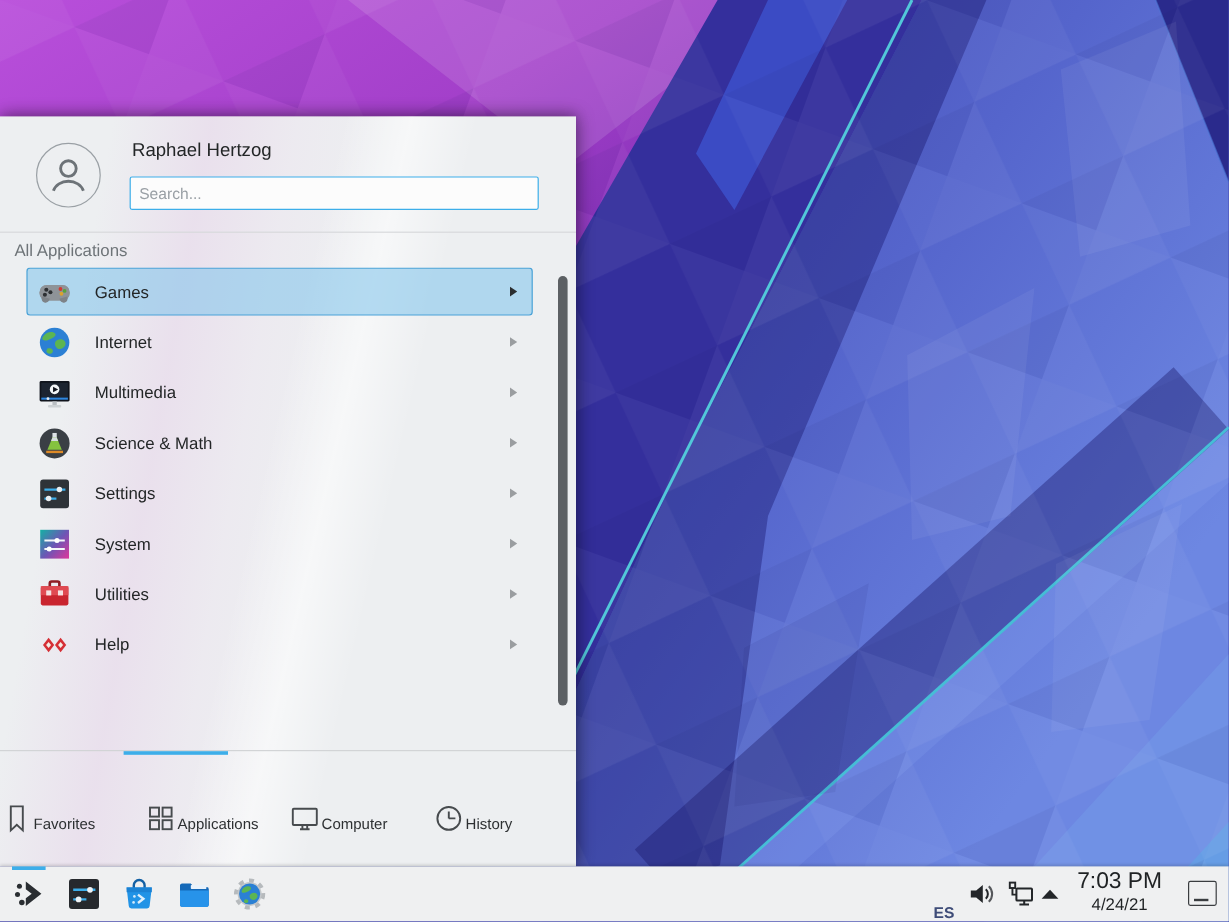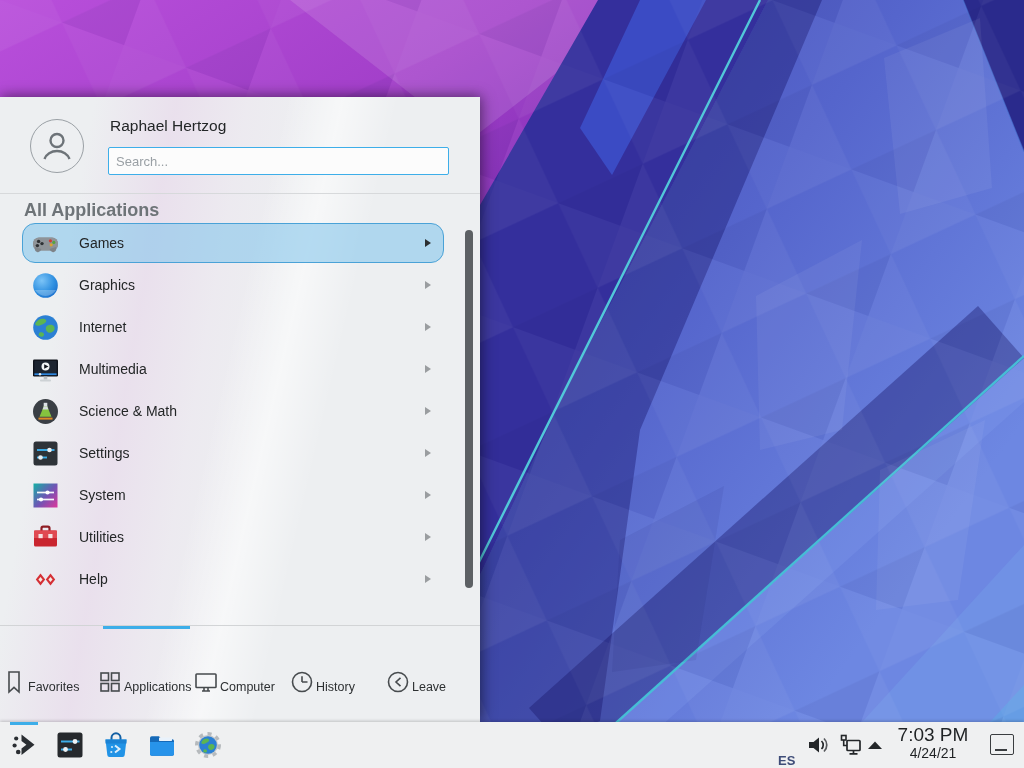--- a/index.html
+++ b/index.html
@@ -24,26 +24,26 @@
     border:1.5px solid #9aa0a5; display:flex; align-items:center; justify-content:center;
   }
   .user-name { position:absolute; left:110px; top:20px; font-size:15.5px; color:#232627; }
   .search-box { position:absolute; left:108px; top:50px; width:341px; height:28px; }
   .search-box input {
     width:100%; height:100%; border:1px solid #3daee9; border-radius:2px; background:#fcfcfc;
     font-family:"Liberation Sans", sans-serif; font-size:13px; color:#232627; padding:0 7px; outline:none;
   }
   .search-box input::placeholder { color:#9aa0a5; }
   .header-sep { position:absolute; left:0; top:96px; width:100%; height:1px; background:#d7d9db; }
-  .section-label { position:absolute; left:24px; top:103px; font-size:18px; color:#6e7478;font-weight:bold; }
+  .section-label { position:absolute; left:12px; top:103px; font-size:14px; color:#6e7478; }
 
   .app-list { position:absolute; left:0; top:126px; width:100%; height:402px; overflow:hidden; padding:0 36px 0 22px; }
   .app-row {
     height:40px; margin-bottom:2px; display:flex; align-items:center;
-    border:1px solid transparent; border-radius:13px; padding:0 12px 0 8px; cursor:default;
+    border:1px solid transparent; border-radius:3px; padding:0 12px 0 8px; cursor:default;
   }
   .app-row.selected { background:rgba(125,195,235,0.55); border-color:#4aa2d7; }
   .app-icon { width:29px; height:29px; flex:0 0 29px; margin-right:19px; }
   .app-label { font-size:14px; color:#232627; }
   .row-arrow { margin-left:auto; width:0; height:0; border-left:6px solid #9a9da0; border-top:4.5px solid transparent; border-bottom:4.5px solid transparent; }
   .app-row.selected .row-arrow { border-left-color:#2b2e30; }
 
   .scroll-thumb { position:absolute; left:465px; top:133px; width:8px; height:358px; border-radius:4px; background:#5c6064; }
 
   .footer-sep { position:absolute; left:0; top:528px; width:100%; height:1px; background:#d2d4d6; }
@@ -143,35 +143,20 @@
           <circle cx="6.4" cy="16.6" r="1.7" fill="#2e3134"></circle>
           <circle cx="19.4" cy="11.8" r="1.6" fill="#cf3b34"></circle>
           <circle cx="22.8" cy="13.4" r="1.6" fill="#58a33c"></circle>
           <circle cx="20.2" cy="15.8" r="1.6" fill="#d9a greyed" fill-opacity="0"></circle>
           <circle cx="20.2" cy="15.8" r="1.6" fill="#d9a32e"></circle>
         </svg>
         <span class="app-label">Games</span>
         <span class="row-arrow"></span>
       </div>
 
-      <div class="app-row">
-        <svg class="app-icon" viewBox="0 0 29 29">
-          <defs>
-              <radialGradient id="gsp" cx="0.35" cy="0.3" r="0.85">
-            <stop offset="0" stop-color="#7cc4f7"></stop>
-                <stop offset="0.6" stop-color="#2e8fe0"></stop>
-                <stop offset="1" stop-color="#1868c8"></stop>
-          </radialGradient>
-            </defs>
-          <circle cx="14.5" cy="14.5" r="12.3" fill="url(#gsp)"></circle>
-          <path d="M4 19 a12.3 12.3 0 0 0 21 0 Z" fill="rgba(255,255,255,0.25)"></path>
-        </svg>
-        <span class="app-label">Graphics</span>
-        <span class="row-arrow"></span>
-      </div>
 
       <div class="app-row">
         <svg class="app-icon" viewBox="0 0 29 29">
           <circle cx="14.5" cy="14.5" r="12.3" fill="#2b80d4"></circle>
           <path d="M4.5 10 C7 5.5 13 4.5 15 7 C16.5 9.5 11.5 11.5 8.8 12.5 C5.8 13.5 3.5 12 4.5 10 Z" fill="#5cb552"></path>
           <path d="M16.5 12.5 C20.5 10.5 24.5 13 23.5 16.5 C22.5 19.5 18 21 16 18.5 C14.2 16.3 14.5 13.5 16.5 12.5 Z" fill="#5cb552"></path>
           <path d="M8.5 19.5 C11.5 18.5 13.8 20.2 12.8 22.5 C11.5 24.8 7.8 23.8 7.6 21.6 Z" fill="#5cb552"></path>
         </svg>
         <span class="app-label">Internet</span>
         <span class="row-arrow"></span>
@@ -288,27 +273,20 @@
         </svg>
         <span class="tab-label">Computer</span>
       </div>
       <div class="tab">
         <svg class="tab-icon" viewBox="0 0 28 28" fill="none" stroke="#474b4e" stroke-width="1.6">
           <circle cx="14" cy="14" r="9.5"></circle>
           <path d="M14 14 V8.2 M14 14 H19.5"></path>
         </svg>
         <span class="tab-label">History</span>
       </div>
-      <div class="tab">
-        <svg class="tab-icon" viewBox="0 0 28 28" fill="none" stroke="#474b4e" stroke-width="1.6">
-          <circle cx="14" cy="14" r="9.5"></circle>
-          <path d="M16.5 9.8 L12 14 L16.5 18.2"></path>
-        </svg>
-        <span class="tab-label">Leave</span>
-      </div>
     </div>
   </div>
 
   <div class="taskbar">
     <div class="task-active-line"></div>
 
     <div class="task-btn" style="left:10px;">
       <svg viewBox="0 0 30 30" width="30" height="30">
         <circle cx="6.2" cy="8.5" r="2.1" fill="#2a2e32"></circle>
         <circle cx="4.6" cy="15.5" r="2.1" fill="#2a2e32"></circle>

